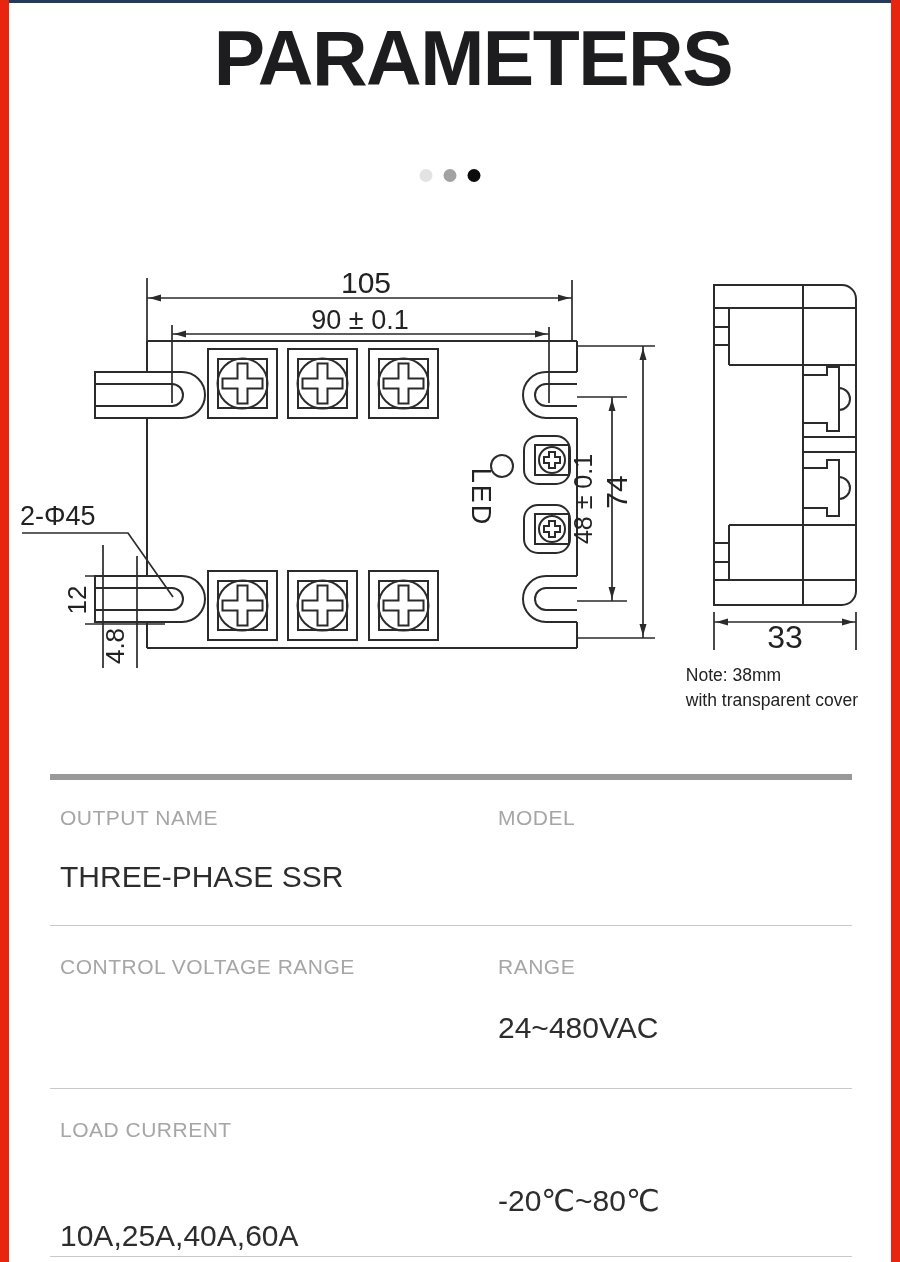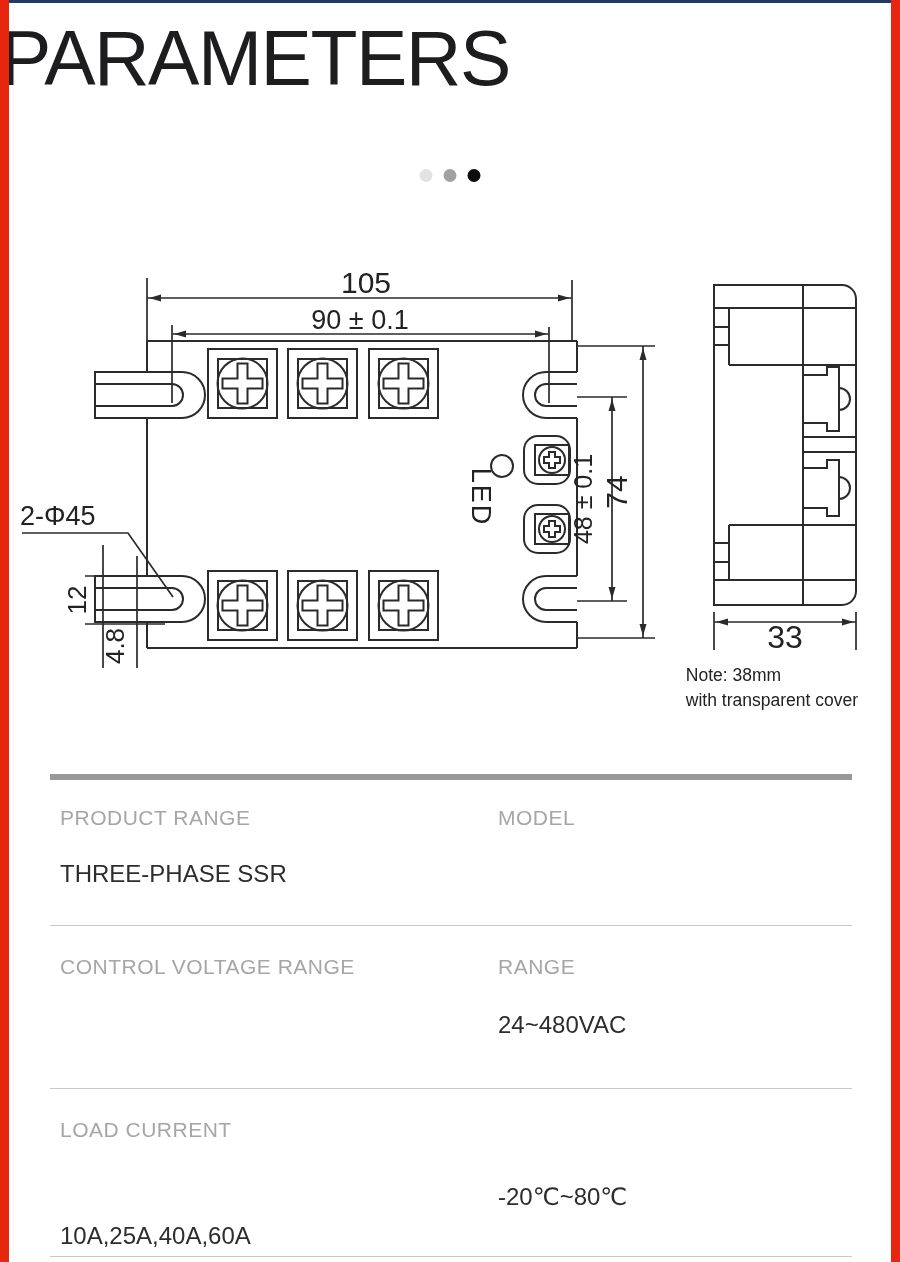--- a/index.html
+++ b/index.html
@@ -2,34 +2,34 @@
 <html><head>
 <meta charset="utf-8">
 <style>
   html,body{margin:0;padding:0;background:#fff;}
   #page{position:relative;width:900px;height:1262px;background:#ffffff;overflow:hidden;
         font-family:"Liberation Sans","DejaVu Sans",sans-serif;}
   .topline{position:absolute;top:0;left:0;width:900px;height:3px;background:#203a61;}
   .edgebar{position:absolute;top:0;width:9px;height:1262px;background:#e8250f;z-index:50;}
   .edgebar.left{left:0}
   .edgebar.right{right:0}
-  .title{position:absolute;top:14px;left:0;width:732px;text-align:left;
-         font-size:77px;font-weight:400;letter-spacing:-1.5px;color:#1d1d1f;}
+  .title{position:absolute;top:14px;left:0;width:732px;text-align:right;
+         font-size:77px;font-weight:700;letter-spacing:-1.5px;color:#1d1d1f;}
   .dots{position:absolute;top:169px;left:50%;transform:translateX(-50%);display:flex;gap:11px;}
   .dot{width:13px;height:13px;border-radius:50%;}
   .dot.d1{background:#e3e3e3}
   .dot.d2{background:#a2a2a2}
   .dot.d3{background:#0c0c0c}
   svg text{fill:#222;font-family:"Liberation Sans","DejaVu Sans",sans-serif;}
   .note{position:absolute;top:663px;right:42px;text-align:left;font-size:17.5px;
         line-height:25px;color:#222;}
   .graybar{position:absolute;left:50px;top:774px;width:802px;height:6px;background:#999999;}
   .sep{position:absolute;left:50px;width:802px;height:1px;background:#c9c9c9;}
   .cell-label{position:absolute;font-size:21px;letter-spacing:.5px;color:#a6a6a6;}
-  .cell-value{position:absolute;font-size:24px;color:#2d2d2d;white-space:pre-line;}
+  .cell-value{position:absolute;font-size:30px;color:#2d2d2d;white-space:pre-line;}
   .col-l{left:60px}
   .col-r{left:498px}
 </style>
 </head>
 <body>
 
 <div id="page">
   <div class="topline"></div>
   <div class="edgebar left"></div>
   <div class="edgebar right"></div>
@@ -142,21 +142,21 @@
     <text x="785" y="648" font-size="32" text-anchor="middle">33</text>
   </svg>
 
   <div class="note">
     <div>Note: 38mm</div>
     <div>with transparent cover</div>
   </div>
 
   <div class="graybar"></div>
 
-  <div class="cell-label col-l" style="top:806px">PRODUCT RANGE</div>
+  <div class="cell-label col-l" style="top:806px">OUTPUT NAME</div>
   <div class="cell-label col-r" style="top:806px">MODEL</div>
   <div class="cell-value col-l" style="top:860px">THREE-PHASE SSR</div>
   <div class="sep" style="top:925px"></div>
 
   <div class="cell-label col-l" style="top:955px">CONTROL VOLTAGE RANGE</div>
   <div class="cell-label col-r" style="top:955px">RANGE</div>
   <div class="cell-value col-r" style="top:1011px">24~480VAC</div>
   <div class="sep" style="top:1088px"></div>
 
   <div class="cell-label col-l" style="top:1118px">LOAD CURRENT</div>

